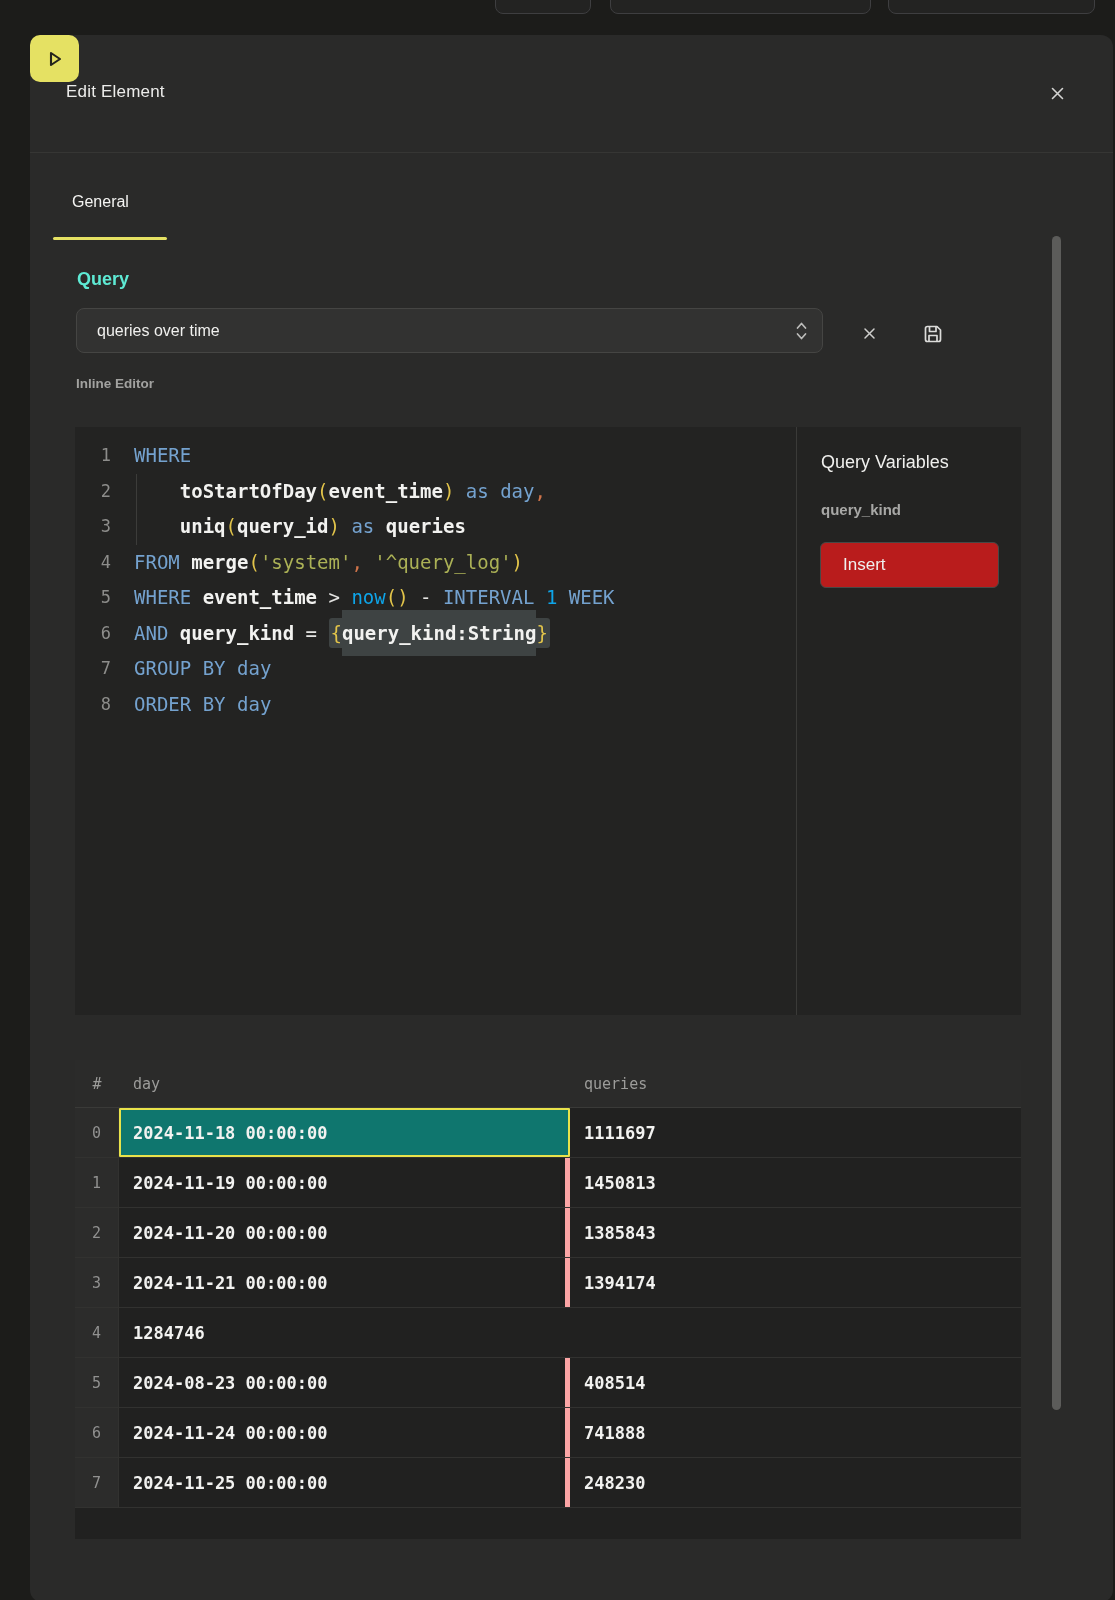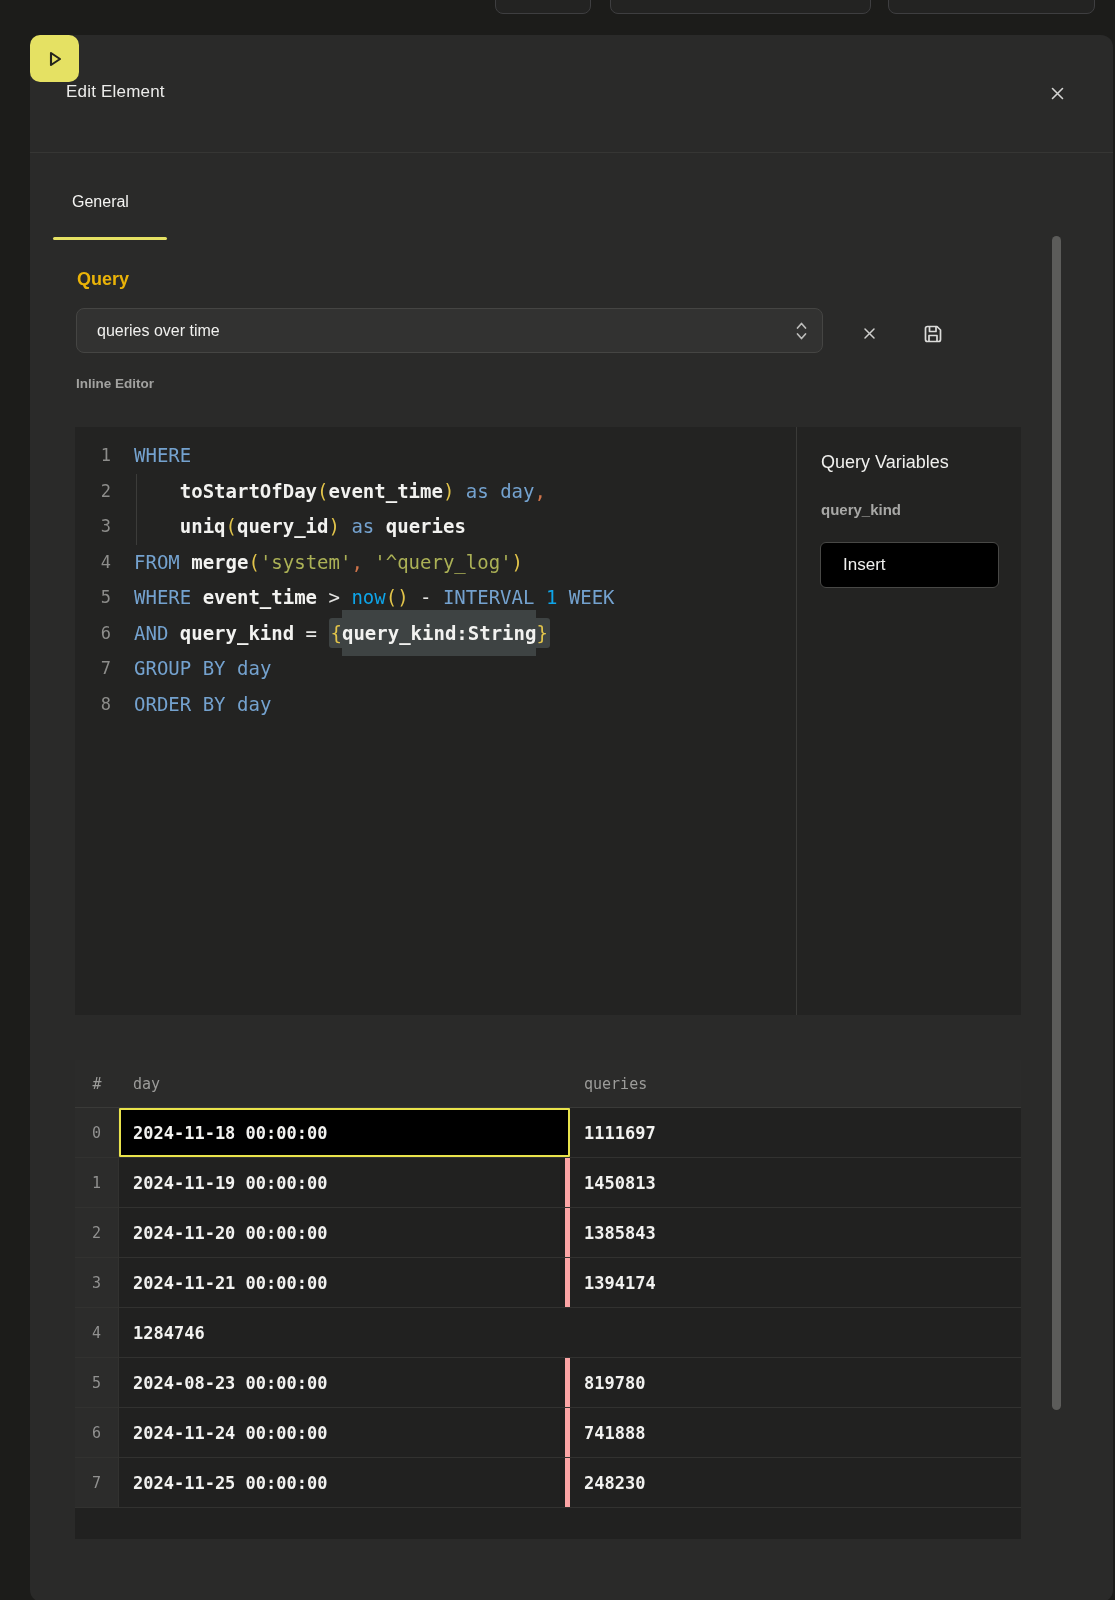--- a/index.html
+++ b/index.html
@@ -13,21 +13,21 @@
 
   .modal{position:absolute;left:30px;top:35px;width:1083px;height:1567px;background:#2a2a29;border-radius:12px;}
   .modal-header{position:absolute;left:0;top:0;width:100%;height:118px;border-bottom:1px solid #363634;box-sizing:border-box;}
   .modal-title{position:absolute;left:36px;top:47px;font-size:17px;font-weight:500;color:#ececea;letter-spacing:.2px;}
   .icon-btn{position:absolute;display:flex;align-items:center;justify-content:center;cursor:pointer;}
   .modal-close{right:44px;top:46px;width:24px;height:24px;}
 
   .tab{position:absolute;left:42px;top:158px;font-size:16px;color:#f4f4f2;cursor:pointer;}
   .tab-underline{position:absolute;left:23px;top:202px;width:114px;height:3px;background:var(--accent,#e5e163);border-radius:2px;}
 
-  .section-heading{position:absolute;left:47px;top:234px;font-size:18px;font-weight:bold;color:#eab308;}
+  .section-heading{position:absolute;left:47px;top:234px;font-size:18px;font-weight:bold;color:#5eead4;}
 
   .query-select{position:absolute;left:46px;top:273px;width:747px;height:45px;background:#323231;
     border:1px solid #454543;border-radius:8px;box-sizing:border-box;cursor:pointer;}
   .select-value{position:absolute;left:20px;top:0;height:43px;display:flex;align-items:center;
     font-size:16px;color:#f0f0ee;}
   .select-chevron{position:absolute;right:14px;top:10px;}
   .clear-btn{left:828px;top:287px;width:22px;height:22px;}
   .save-btn{left:890px;top:286px;width:26px;height:26px;}
   .run-btn{left:943px;top:275px;width:49px;height:47px;border-radius:10px;background:var(--accent,#e5e163);
     display:flex;align-items:center;justify-content:center;cursor:pointer;}
@@ -48,38 +48,38 @@
   .tok-o{color:#e4e4e2;}
   .tok-c{color:#d0744a;}
   .tok-ps,.tok-pe{color:#e2c44a;background:#3e4343;}
   .tok-ic{color:#f2f2f0;font-weight:bold;background:#3e4343;padding:12px 0;}
   .tok-ps{border-radius:3px 0 0 3px;padding:4px 0 4px 2px;}
   .tok-pe{border-radius:0 3px 3px 0;padding:4px 2px 4px 0;}
 
   .qv-panel{position:absolute;left:721px;top:0;width:225px;height:100%;border-left:1px solid #3a3a38;box-sizing:border-box;}
   .qv-heading{position:absolute;left:24px;top:25px;font-size:18px;font-weight:500;color:#f0f0ee;}
   .qv-name{position:absolute;left:24px;top:74px;font-size:15px;font-weight:600;color:#a8a8a6;}
-  .qv-insert{position:absolute;left:23px;top:115px;width:179px;height:46px;background:#000000;border:1px solid #484846;
+  .qv-insert{position:absolute;left:23px;top:115px;width:179px;height:46px;background:#b91c1c;border:1px solid #484846;
     border-radius:6px;box-sizing:border-box;color:#f0f0ee;font-size:17px;display:flex;align-items:center;
     padding-left:22px;cursor:pointer;}
 
   .results-table{position:absolute;left:45px;top:1025px;width:946px;font-family:"DejaVu Sans Mono",monospace;}
   .tbl-header{height:48px;display:flex;background:#2b2b2a;border-bottom:1px solid #3a3a38;box-sizing:border-box;
     color:#9c9c9a;font-size:15px;}
   .tbl-header>div{display:flex;align-items:center;}
   .th-num{width:44px;justify-content:center;}
   .th-day{width:451px;padding-left:14px;box-sizing:border-box;}
   .th-queries{flex:1;padding-left:14px;box-sizing:border-box;}
   .tbl-row{height:50px;display:flex;background:#212120;border-bottom:1px solid #323230;box-sizing:border-box;}
   .td-num{width:44px;background:#2c2c2b;color:#919190;font-size:15px;display:flex;align-items:center;
     justify-content:center;border-right:1px solid #323230;box-sizing:border-box;flex:none;}
   .td-day{width:451px;padding-left:14px;display:flex;align-items:center;font-size:17px;font-weight:bold;
     color:#f2f2f0;border-right:5px solid #fca5a5;box-sizing:border-box;flex:none;}
   .td-queries{flex:1;padding-left:14px;display:flex;align-items:center;font-size:17px;font-weight:bold;color:#f2f2f0;}
-  .td-day.selected{border:2px solid var(--sel,#e9e34b);background:#000000;padding-left:12px;border-radius:1px;text-align:right;}
+  .td-day.selected{border:2px solid var(--sel,#e9e34b);background:#0f766e;padding-left:12px;border-radius:1px;text-align:right;}
   .tbl-filler{height:31px;background:#212120;}
 
   .scrollbar-thumb{position:absolute;left:1052px;top:236px;width:9px;height:1174px;border-radius:5px;background:#5c5c5a;cursor:pointer;}
 </style>
 </head>
 <body>
 
 <div class="stage">
 
   <div class="bg-btn b1"></div>
@@ -203,21 +203,21 @@
             <div class="td-day">2024-11-21 00:00:00</div>
             <div class="td-queries">1394174</div>
           </div>
           <div class="tbl-row">
             <div class="td-num">4</div>
             <div class="td-queries">1284746</div>
           </div>
           <div class="tbl-row">
             <div class="td-num">5</div>
             <div class="td-day">2024-08-23 00:00:00</div>
-            <div class="td-queries">819780</div>
+            <div class="td-queries">408514</div>
           </div>
           <div class="tbl-row">
             <div class="td-num">6</div>
             <div class="td-day">2024-11-24 00:00:00</div>
             <div class="td-queries">741888</div>
           </div>
           <div class="tbl-row">
             <div class="td-num">7</div>
             <div class="td-day">2024-11-25 00:00:00</div>
             <div class="td-queries">248230</div>

